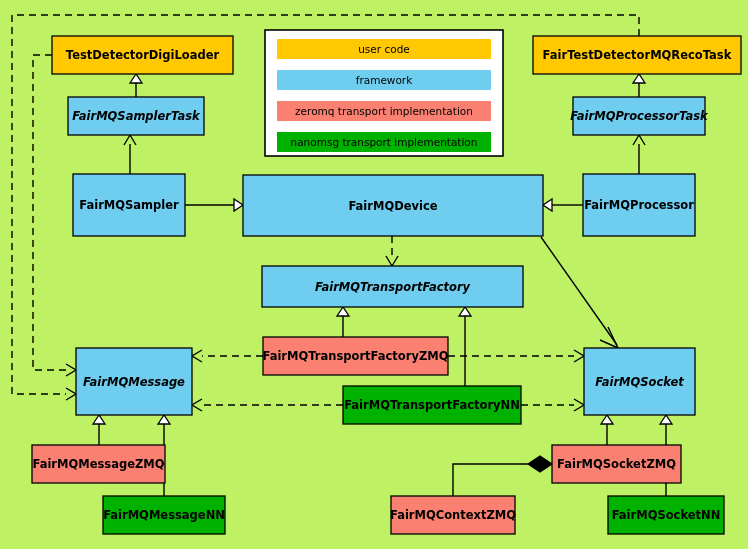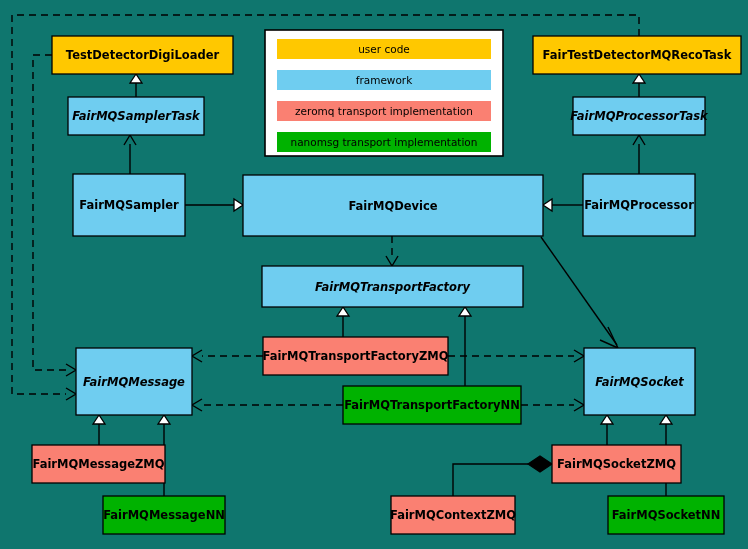--- a/index.html
+++ b/index.html
@@ -1,18 +1,18 @@
 <!DOCTYPE html>
 <html><head>
 <meta charset="utf-8">
 <style>
   html,body{margin:0;padding:0;background:#ffffff;}
   body{width:748px;height:549px;overflow:hidden;
        font-family:"DejaVu Sans","Liberation Sans",sans-serif;}
-  #diagram{position:relative;width:748px;height:549px;background:#0f766e;text-align:right;}
+  #diagram{position:relative;width:748px;height:549px;background:#bef264;text-align:right;}
   svg{display:block;}
   .box-label{font-family:"DejaVu Sans","Liberation Sans",sans-serif;
              font-size:11.5px;font-weight:bold;fill:#000000;
              text-anchor:middle;dominant-baseline:middle;}
   .box-label.italic{font-style:italic;}
   .legend-label{font-family:"DejaVu Sans","Liberation Sans",sans-serif;
                 font-size:10.5px;font-weight:normal;fill:#000000;
                 text-anchor:middle;dominant-baseline:middle;}
   .shape{stroke:#000000;stroke-width:1.3;}
   .edge{stroke:#000000;stroke-width:1.4;fill:none;}

